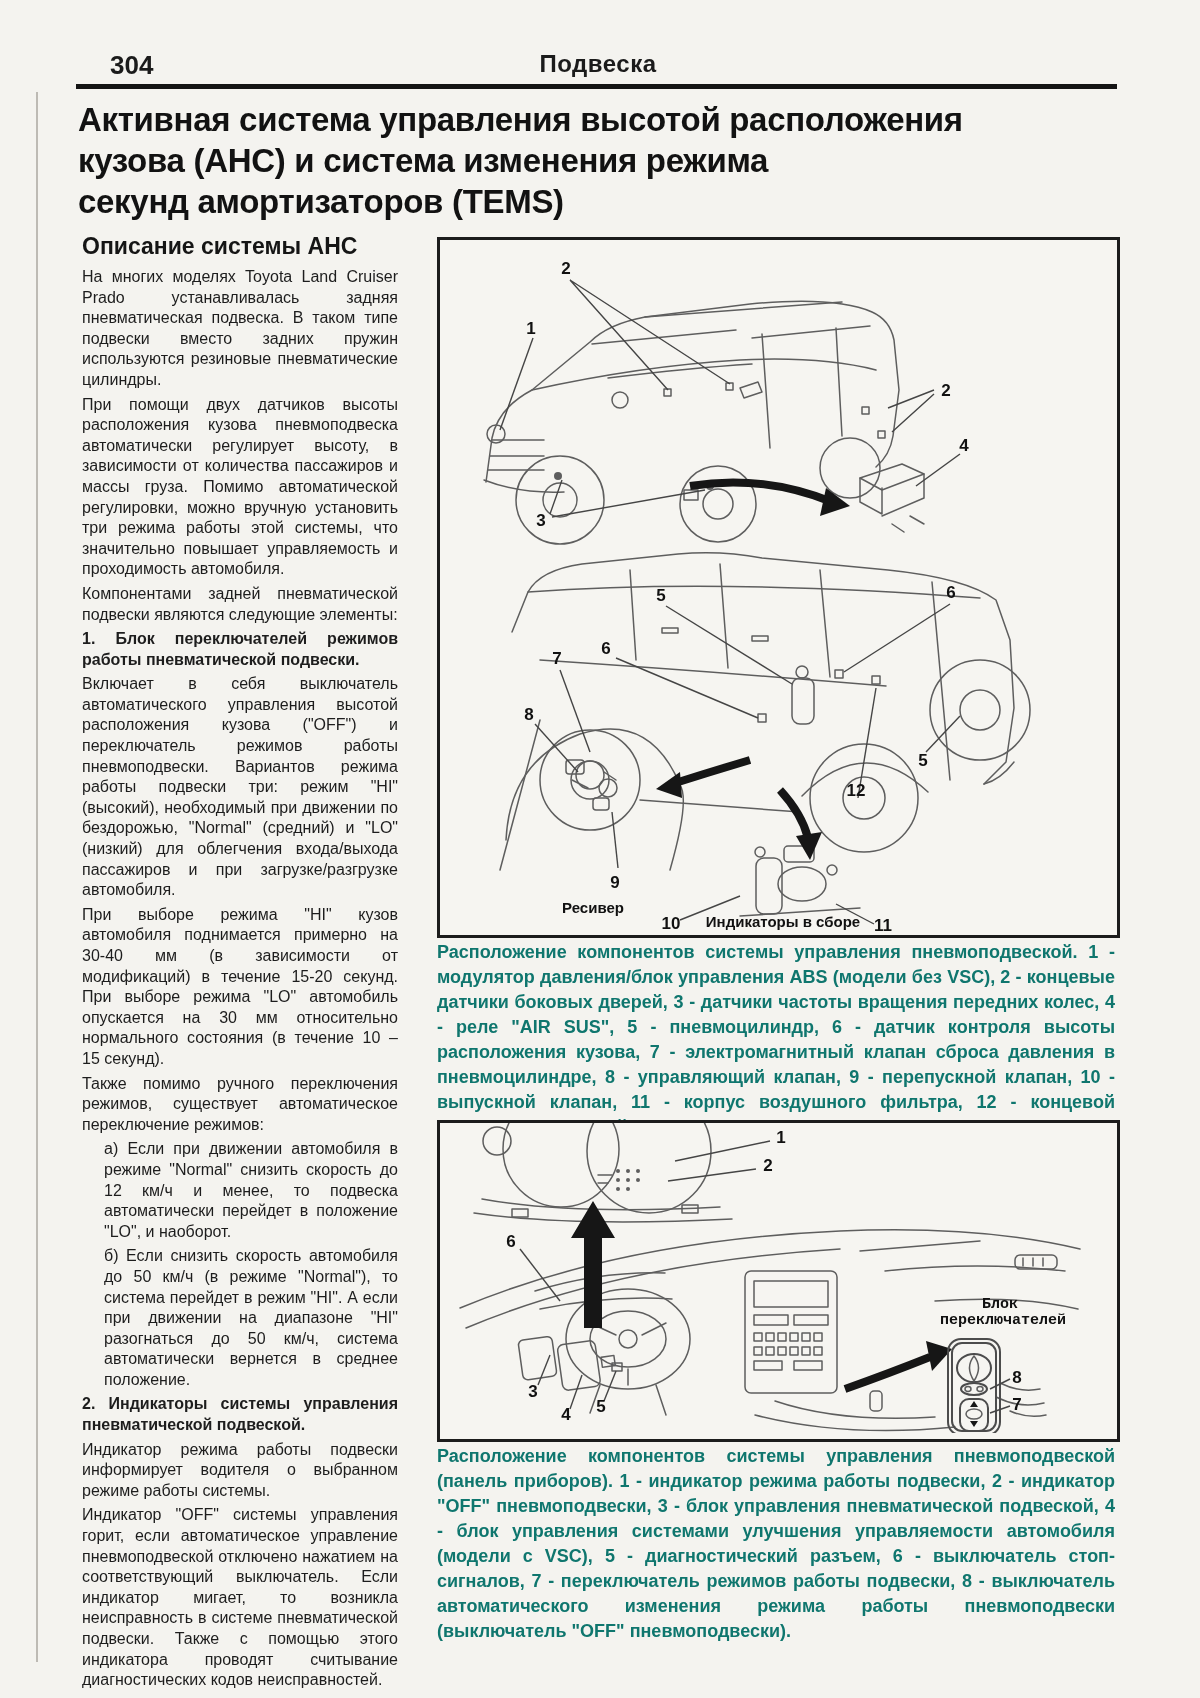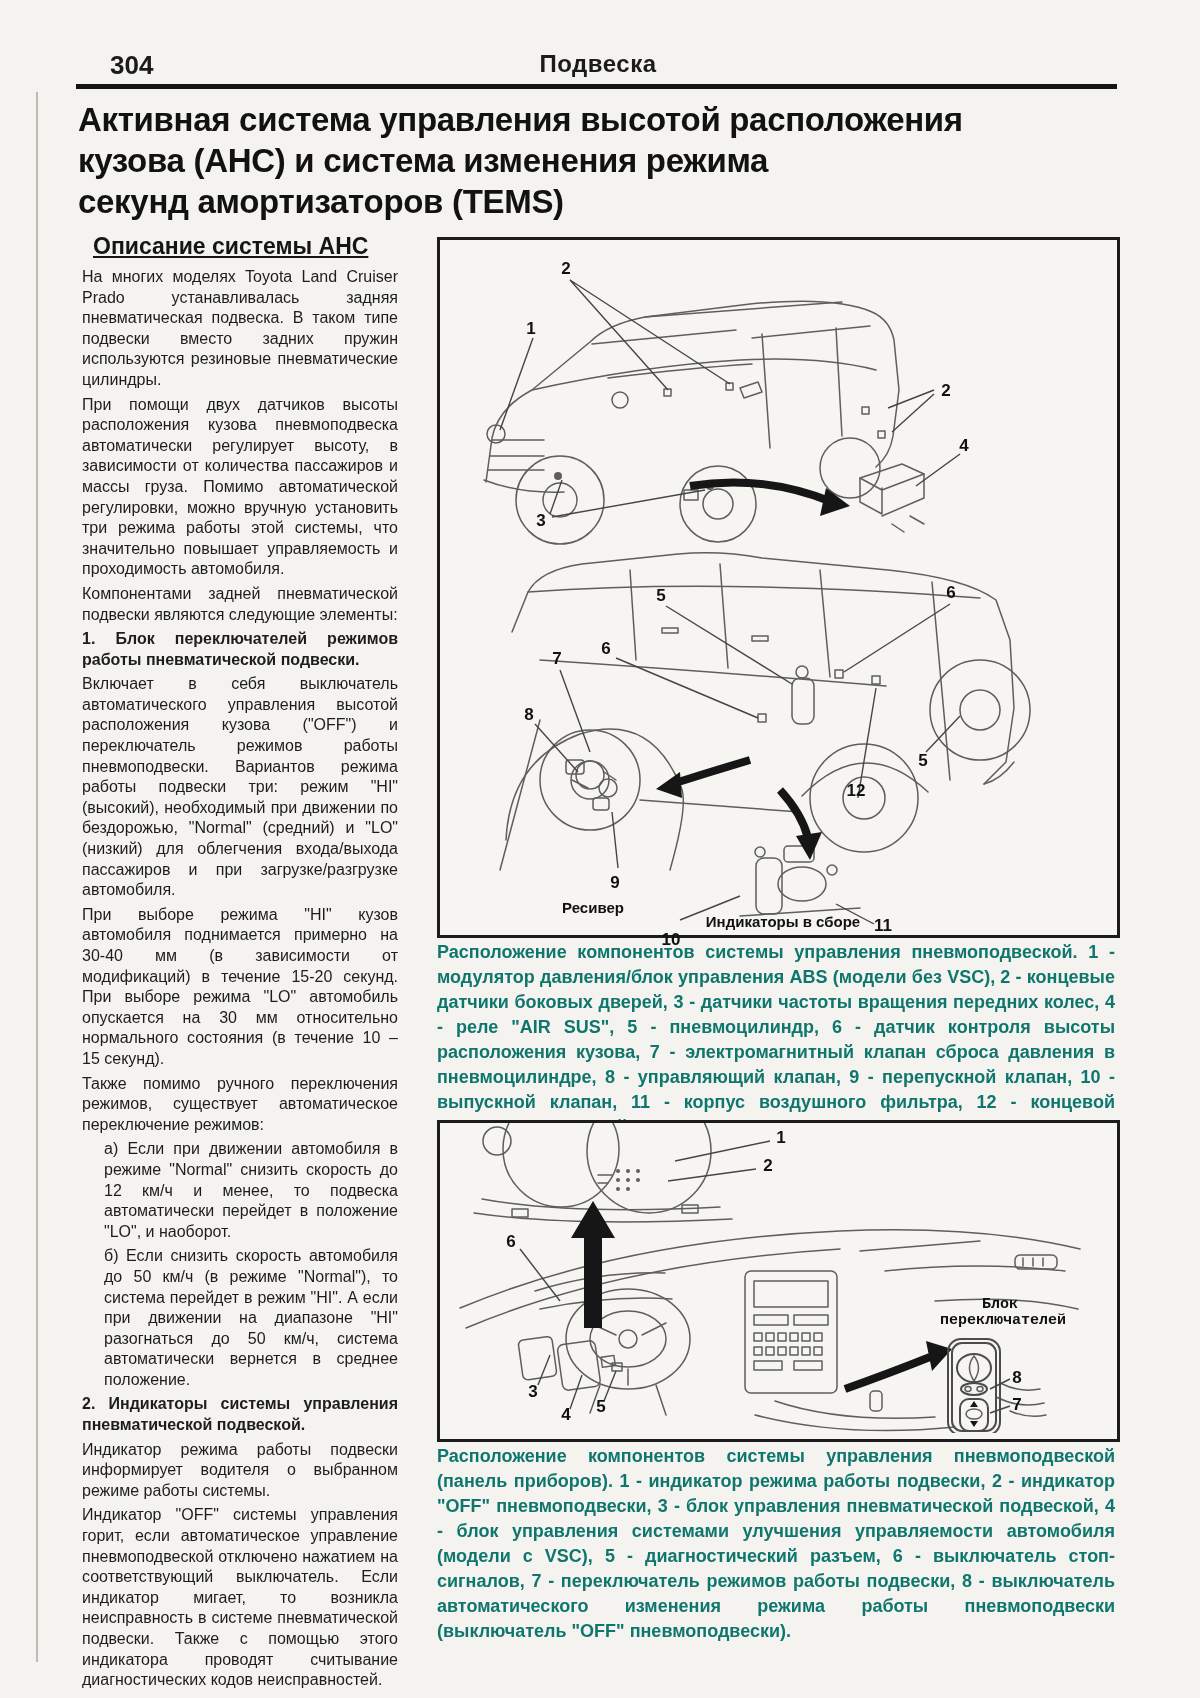--- a/index.html
+++ b/index.html
@@ -6,21 +6,21 @@
   .page{position:relative;width:1200px;height:1698px;background:#f4f3ef;
         font-family:"Liberation Sans",sans-serif;color:#1b1b1b;overflow:hidden;}
   .scan-edge{position:absolute;left:36px;top:92px;width:2px;height:1570px;background:#bdbab4;}
   .page-number{position:absolute;left:78px;top:50px;font-size:26px;font-weight:bold;margin-left:32px;}
   .section-title{position:absolute;left:78px;top:50px;width:1040px;text-align:center;
         font-size:24px;font-weight:bold;letter-spacing:.5px;}
   .header-rule{position:absolute;left:76px;top:84px;width:1041px;height:5px;background:#141414;}
   .article-title{position:absolute;left:78px;top:99px;width:1060px;font-size:33px;
         font-weight:bold;line-height:41px;letter-spacing:-.3px;color:#121212;}
   .left-column{position:absolute;left:78px;top:233px;width:324px;}
-  .article-heading{font-size:23px;font-weight:bold;margin:0 0 7px 15px;color:#151515;text-decoration:underline;}
+  .article-heading{font-size:23px;font-weight:bold;margin:0 0 7px 4px;color:#151515;}
   .para{margin:4px;font-size:16px;line-height:20.6px;text-align:justify;color:#1d1d1d;}
   .para.subhead{font-weight:bold;}
   .para.list{padding-left:22px;}
   .fig{position:absolute;left:437px;width:677px;border:3px solid #1c1c1c;background:#f6f5f1;}
   #fig1{top:237px;height:695px;}
   #fig2{top:1120px;height:316px;}
   .fig svg{position:absolute;left:0;top:0;display:block;}
   .callout{position:absolute;font-size:17px;font-weight:bold;color:#111;
         transform:translate(-50%,-50%);line-height:1;}
   .figlabel{position:absolute;font-size:15px;font-weight:bold;color:#111;
@@ -185,21 +185,21 @@
         <div class="callout" style="left: 91px; top: 88px;">1</div>
         <div class="callout" style="left: 506px; top: 150px;">2</div>
         <div class="callout" style="left: 101px; top: 280px;">3</div>
         <div class="callout" style="left: 524px; top: 205px;">4</div>
         <div class="callout" style="left: 221px; top: 355px;">5</div>
         <div class="callout" style="left: 511px; top: 352px;">6</div>
         <div class="callout" style="left: 166px; top: 408px;">6</div>
         <div class="callout" style="left: 117px; top: 418px;">7</div>
         <div class="callout" style="left: 89px; top: 474px;">8</div>
         <div class="callout" style="left: 175px; top: 642px;">9</div>
-        <div class="callout" style="left: 231px; top: 683px; margin-top: 16px;">10</div>
+        <div class="callout" style="left: 231px; top: 683px;">10</div>
         <div class="callout" style="left: 443px; top: 685px;">11</div>
         <div class="callout" style="left: 416px; top: 550px;">12</div>
         <div class="callout" style="left: 483px; top: 520px;">5</div>
       </div>
   </div>
 
   <div class="caption" id="caption1">Расположение компонентов системы управления пневмоподвеской. 1 - модулятор давления/блок управления ABS (модели без VSC), 2 - концевые датчики боковых дверей, 3 - датчики частоты вращения передних колес, 4 - реле "AIR SUS", 5 - пневмоцилиндр, 6 - датчик контроля высоты расположения кузова, 7 - электромагнитный клапан сброса давления в пневмоцилиндре, 8 - управляющий клапан, 9 - перепускной клапан, 10 - выпускной клапан, 11 - корпус воздушного фильтра, 12 - концевой выключатель задней двери.</div>
 
   <div class="fig" id="fig2">
     <svg width="671" height="310" viewBox="0 0 671 310">

